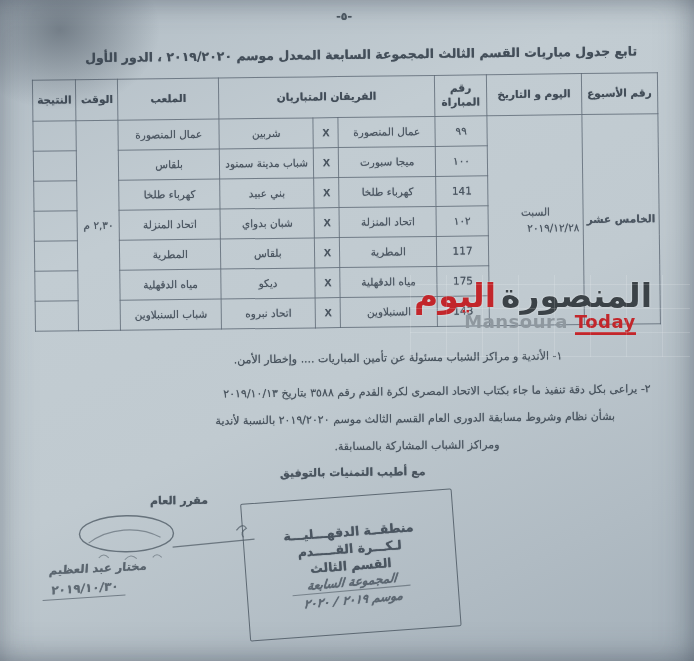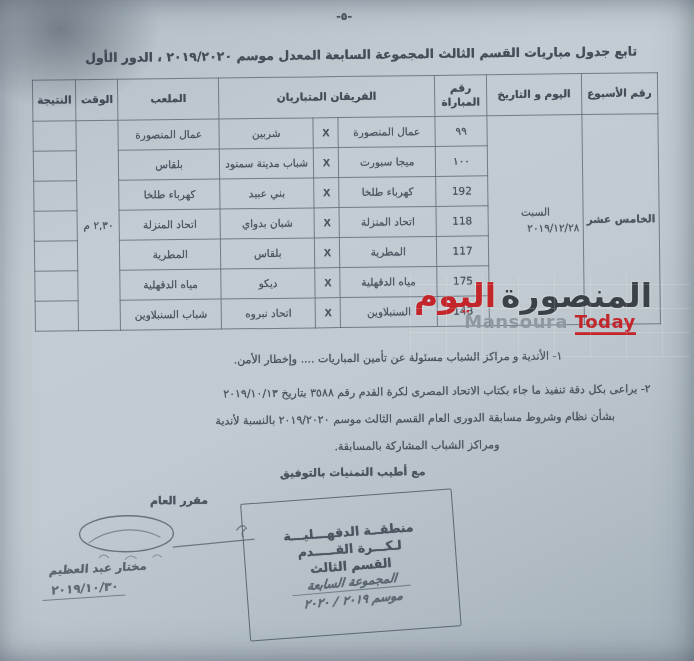--- a/index.html
+++ b/index.html
@@ -151,29 +151,29 @@
         </tr>
         <tr>
           <td class="row-cell">١٠٠</td>
           <td class="row-cell">ميجا سبورت</td>
           <td class="row-cell x-cell">X</td>
           <td class="row-cell">شباب مدينة سمنود</td>
           <td class="row-cell">بلقاس</td>
           <td class="row-cell"></td>
         </tr>
         <tr>
-          <td class="row-cell">192</td>
+          <td class="row-cell">141</td>
           <td class="row-cell">كهرباء طلخا</td>
           <td class="row-cell x-cell">X</td>
           <td class="row-cell">بني عبيد</td>
           <td class="row-cell">كهرباء طلخا</td>
           <td class="row-cell"></td>
         </tr>
         <tr>
-          <td class="row-cell">118</td>
+          <td class="row-cell">١٠٢</td>
           <td class="row-cell">اتحاد المنزلة</td>
           <td class="row-cell x-cell">X</td>
           <td class="row-cell">شبان بدواي</td>
           <td class="row-cell">اتحاد المنزلة</td>
           <td class="row-cell"></td>
         </tr>
         <tr>
           <td class="row-cell">117</td>
           <td class="row-cell">المطرية</td>
           <td class="row-cell x-cell">X</td>

